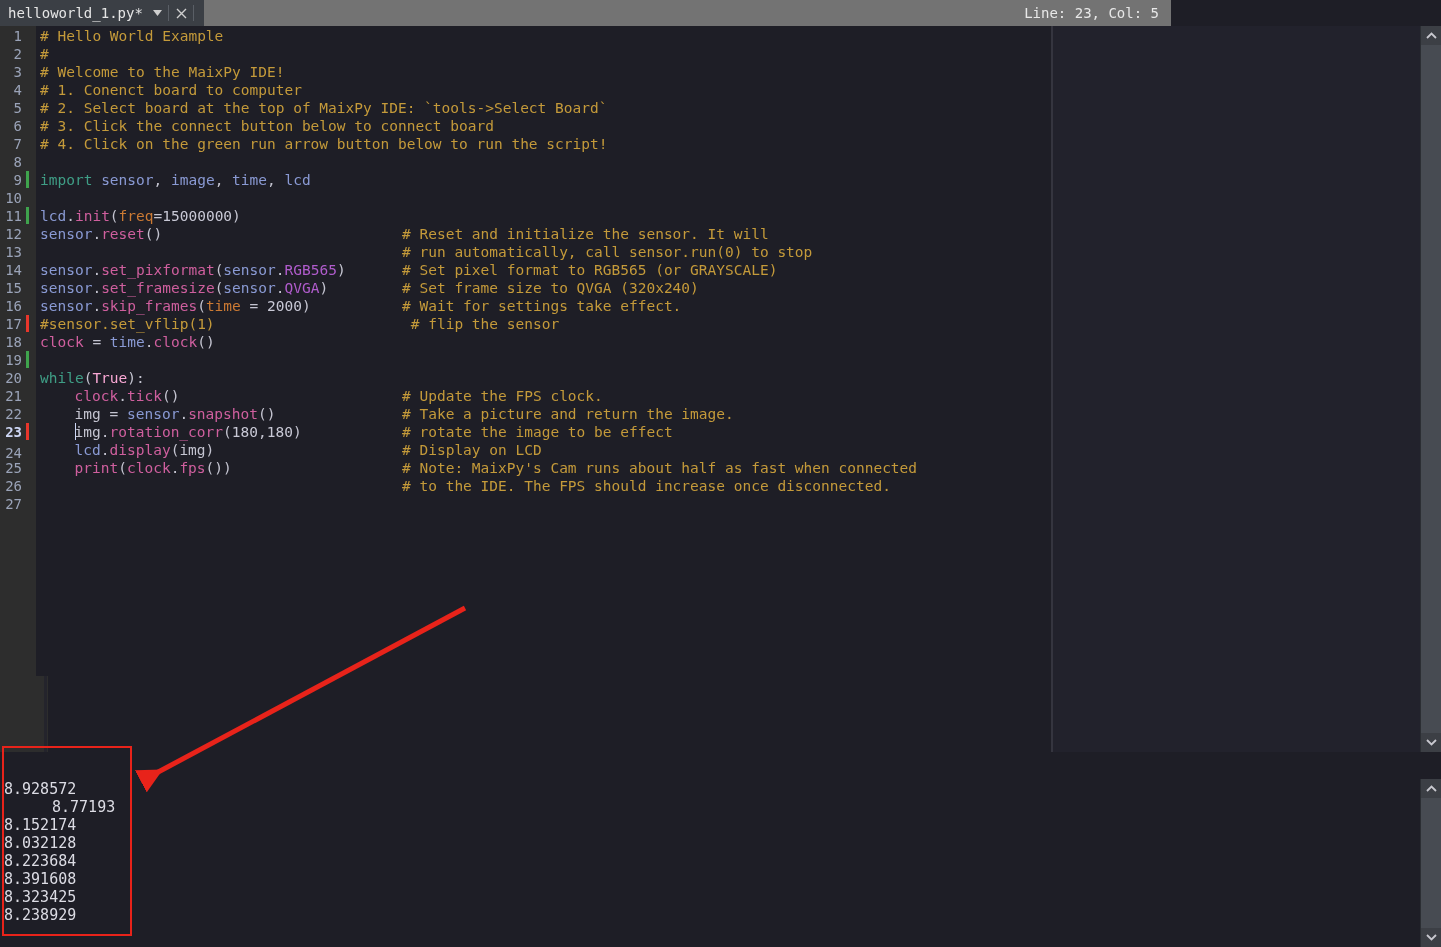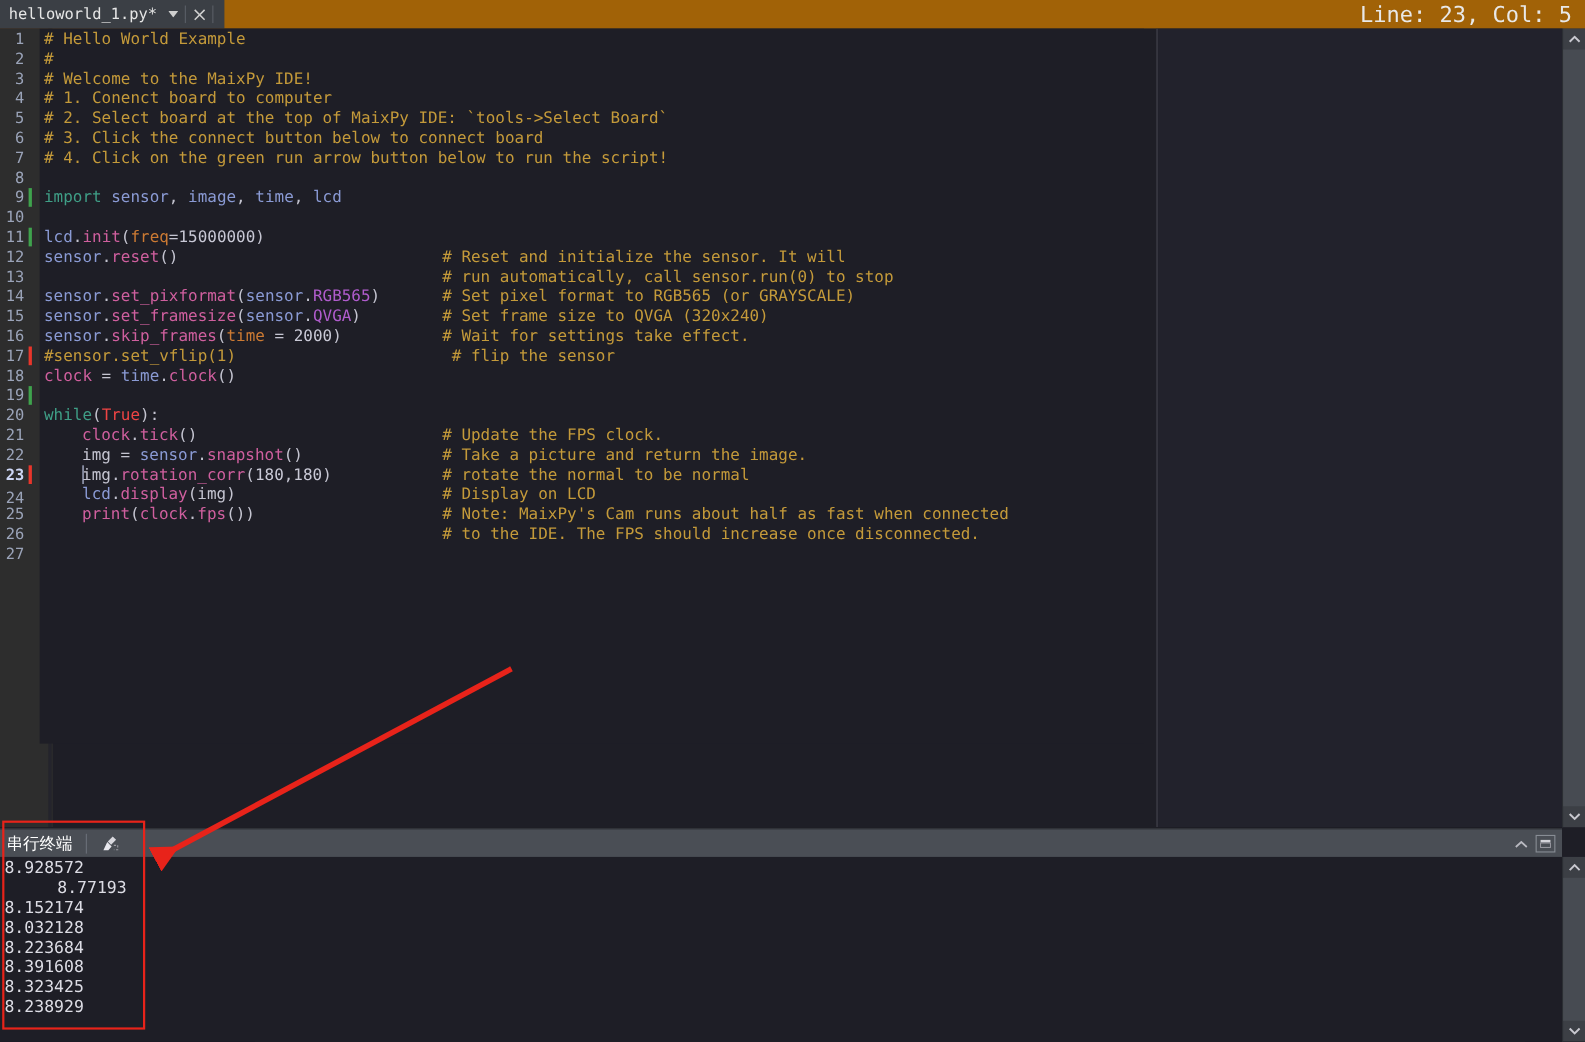--- a/index.html
+++ b/index.html
@@ -11,22 +11,22 @@
   }
   #app {
     position: relative;
     width: 1441px; height: 947px;
     background: #1e1e26;
   }
 
   
   #tabbar {
     position: absolute; left: 0; top: 0;
-    width: 1441px; height: 26px;
-    background: #a16207;
+    width: 1171px; height: 26px;
+    background: #737373;
     border-bottom: 1px solid #2b2e33;
     display: flex; align-items: center;
   }
   .tab {
     height: 26px;
     display: flex; align-items: center;
     padding: 0 6px 0 8px;
     background: #3b3f45;
     color: #e6e6e6;
     font-size: 14px;
@@ -44,21 +44,21 @@
     width: 1px; height: 16px; background: #5a5f66; margin: 0 4px;
   }
   .tab-close {
     width: 16px; height: 26px;
     display: flex; align-items: center; justify-content: center;
     color: #cfcfcf; font-size: 13px;
   }
   #linecol {
     position: absolute; right: 12px; top: 0;
     height: 26px; display: flex; align-items: center;
-    color: #e8e8e8; font-size: 20px;
+    color: #e8e8e8; font-size: 14px;
     font-family: "DejaVu Sans Mono", monospace;
     white-space: pre;
   }
 
   
   #editor-area {
     position: absolute; left: 0; top: 26px;
     width: 1420px; height: 726px;
     background: #1e1e26;
     overflow: hidden;
@@ -122,21 +122,21 @@
     font-family: "DejaVu Sans", sans-serif;
   }
   .cmt  { color: #c49a3a; }
   .kw   { color: #3f9e86; }
   .mod  { color: #8a9ad4; }
   .fn   { color: #cf5f9e; }
   .arg  { color: #cc7a33; }
   .num  { color: #c9c9d6; }
   .pl   { color: #c4c4d0; }
   .cls  { color: #b05ccc; }
-  .bool { color: #ef4444; }
+  .bool { color: #f9a8d4; }
 
   
   .vscroll {
     position: absolute;
     width: 21px;
     background: #3c3f45;
     border-left: 1px solid #2b2e33;
   }
   .sb-btn {
     width: 21px; height: 19px;
@@ -303,21 +303,21 @@
         <div class="row cmt" style="top: 271px; left: 366px;"># Wait for settings take effect.</div>
         <div class="row" style="top: 289px; left: 4px;"><span class="cmt">#sensor.set_vflip(1)</span></div>
         <div class="row cmt" style="top: 289px; left: 366px;"> # flip the sensor</div>
         <div class="row" style="top: 307px; left: 4px;"><span class="fn">clock</span><span class="pl"> = </span><span class="mod">time</span><span class="pl">.</span><span class="fn">clock</span><span class="pl">()</span></div>
         <div class="row" style="top: 343px; left: 4px;"><span class="kw">while</span><span class="pl">(</span><span class="bool">True</span><span class="pl">):</span></div>
         <div class="row" style="top: 361px; left: 38.6px;"><span class="fn">clock</span><span class="pl">.</span><span class="fn">tick</span><span class="pl">()</span></div>
         <div class="row cmt" style="top: 361px; left: 366px;"># Update the FPS clock.</div>
         <div class="row" style="top: 379px; left: 38.6px;"><span class="pl">img</span><span class="pl"> = </span><span class="mod">sensor</span><span class="pl">.</span><span class="fn">snapshot</span><span class="pl">()</span></div>
         <div class="row cmt" style="top: 379px; left: 366px;"># Take a picture and return the image.</div>
         <div class="row" style="top: 397px; left: 38.6px;"><span class="pl">img</span><span class="pl">.</span><span class="fn">rotation_corr</span><span class="pl">(</span><span class="num">180</span><span class="pl">,</span><span class="num">180</span><span class="pl">)</span></div>
-        <div class="row cmt" style="top: 397px; left: 366px;"># rotate the normal to be normal</div>
+        <div class="row cmt" style="top: 397px; left: 366px;"># rotate the image to be effect</div>
         <div class="row" style="top: 415px; left: 38.6px;"><span class="mod">lcd</span><span class="pl">.</span><span class="fn">display</span><span class="pl">(</span><span class="pl">img</span><span class="pl">)</span></div>
         <div class="row cmt" style="top: 415px; left: 366px;"># Display on LCD</div>
         <div class="row" style="top: 433px; left: 38.6px;"><span class="fn">print</span><span class="pl">(</span><span class="fn">clock</span><span class="pl">.</span><span class="fn">fps</span><span class="pl">())</span></div>
         <div class="row cmt" style="top: 433px; left: 366px;"># Note: MaixPy's Cam runs about half as fast when connected</div>
         <div class="row cmt" style="top: 451px; left: 366px;"># to the IDE. The FPS should increase once disconnected.</div>
         <div style="position: absolute; width: 1px; height: 17px; background: rgb(205, 214, 244); left: 38.6px; top: 397px;"></div>
       </div>
     <div id="split-divider"></div>
     <div id="right-pane"></div>
   </div>
@@ -329,44 +329,20 @@
         </svg>
     </div>
     <div class="sb-track" style="top:19px; height:688px;"></div>
     <div class="sb-btn" style="position:absolute; bottom:0;">
       <svg width="11" height="7" viewBox="0 0 11 7">
           <path d="M1 1 L5.5 5.5 L10 1" stroke="#c8c8cf" stroke-width="1.8" fill="none"></path>
         </svg>
     </div>
   </div>
 
-  <div id="term-header">
-    <span id="term-title">串行终端</span>
-    <span id="term-divider"></span>
-    <span class="clear-icon">
-      <svg width="18" height="18" viewBox="0 0 18 18">
-        <path d="M11.5 2.5 L14.5 5.5 L10 10 L7 7 Z" fill="#d8d8de"></path>
-        <path d="M6.5 7.5 L10.5 11.5 L7.5 15 L3 15 Z" fill="#e8e8ee"></path>
-        <path d="M12.5 10.5 L16 10.5 L16 14.5 L12.5 14.5" stroke="#9a9aa2" stroke-width="1" fill="none" stroke-dasharray="2,1.5"></path>
-      </svg>
-    </span>
-    <span id="term-header-right">
-      <span class="hdr-btn">
-        <svg width="12" height="7" viewBox="0 0 12 7">
-            <path d="M1 6 L6 1.5 L11 6" stroke="#b9b9c0" stroke-width="1.6" fill="none"></path>
-          </svg>
-      </span>
-      <span class="hdr-btn boxed">
-        <svg width="10" height="8" viewBox="0 0 10 8">
-            <rect x="0.5" y="0.5" width="9" height="2.4" fill="#d4d4da"></rect>
-            <rect x="0.5" y="3.4" width="9" height="4" fill="none" stroke="#9a9aa2" stroke-width="0.9"></rect>
-          </svg>
-      </span>
-    </span>
-  </div>
 
   <div id="term-body">
       <div class="term-line" style="top: 1px;">8.928572</div>
       <div class="term-line" style="top: 19px; padding-left: 48px;">8.77193</div>
       <div class="term-line" style="top: 37px;">8.152174</div>
       <div class="term-line" style="top: 55px;">8.032128</div>
       <div class="term-line" style="top: 73px;">8.223684</div>
       <div class="term-line" style="top: 91px;">8.391608</div>
       <div class="term-line" style="top: 109px;">8.323425</div>
       <div class="term-line" style="top: 127px;">8.238929</div>

